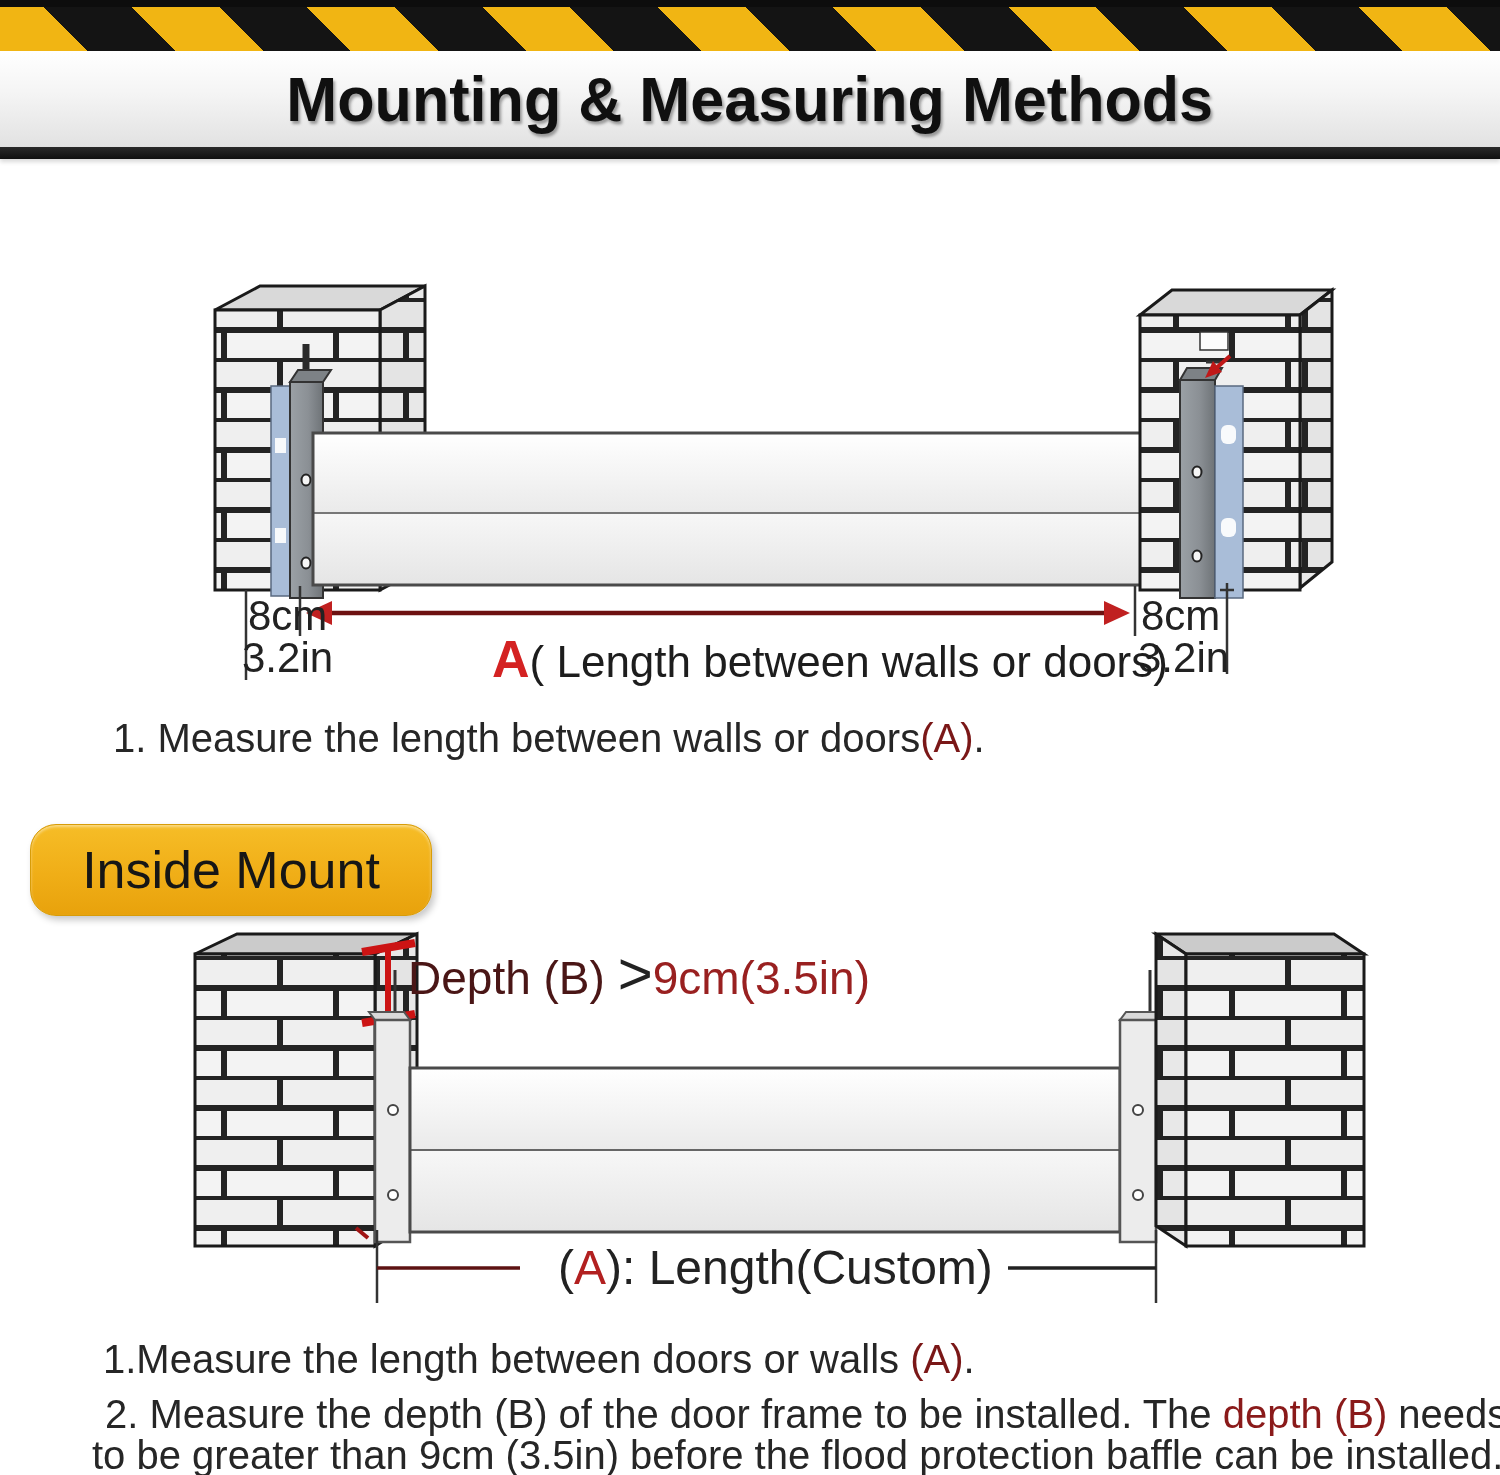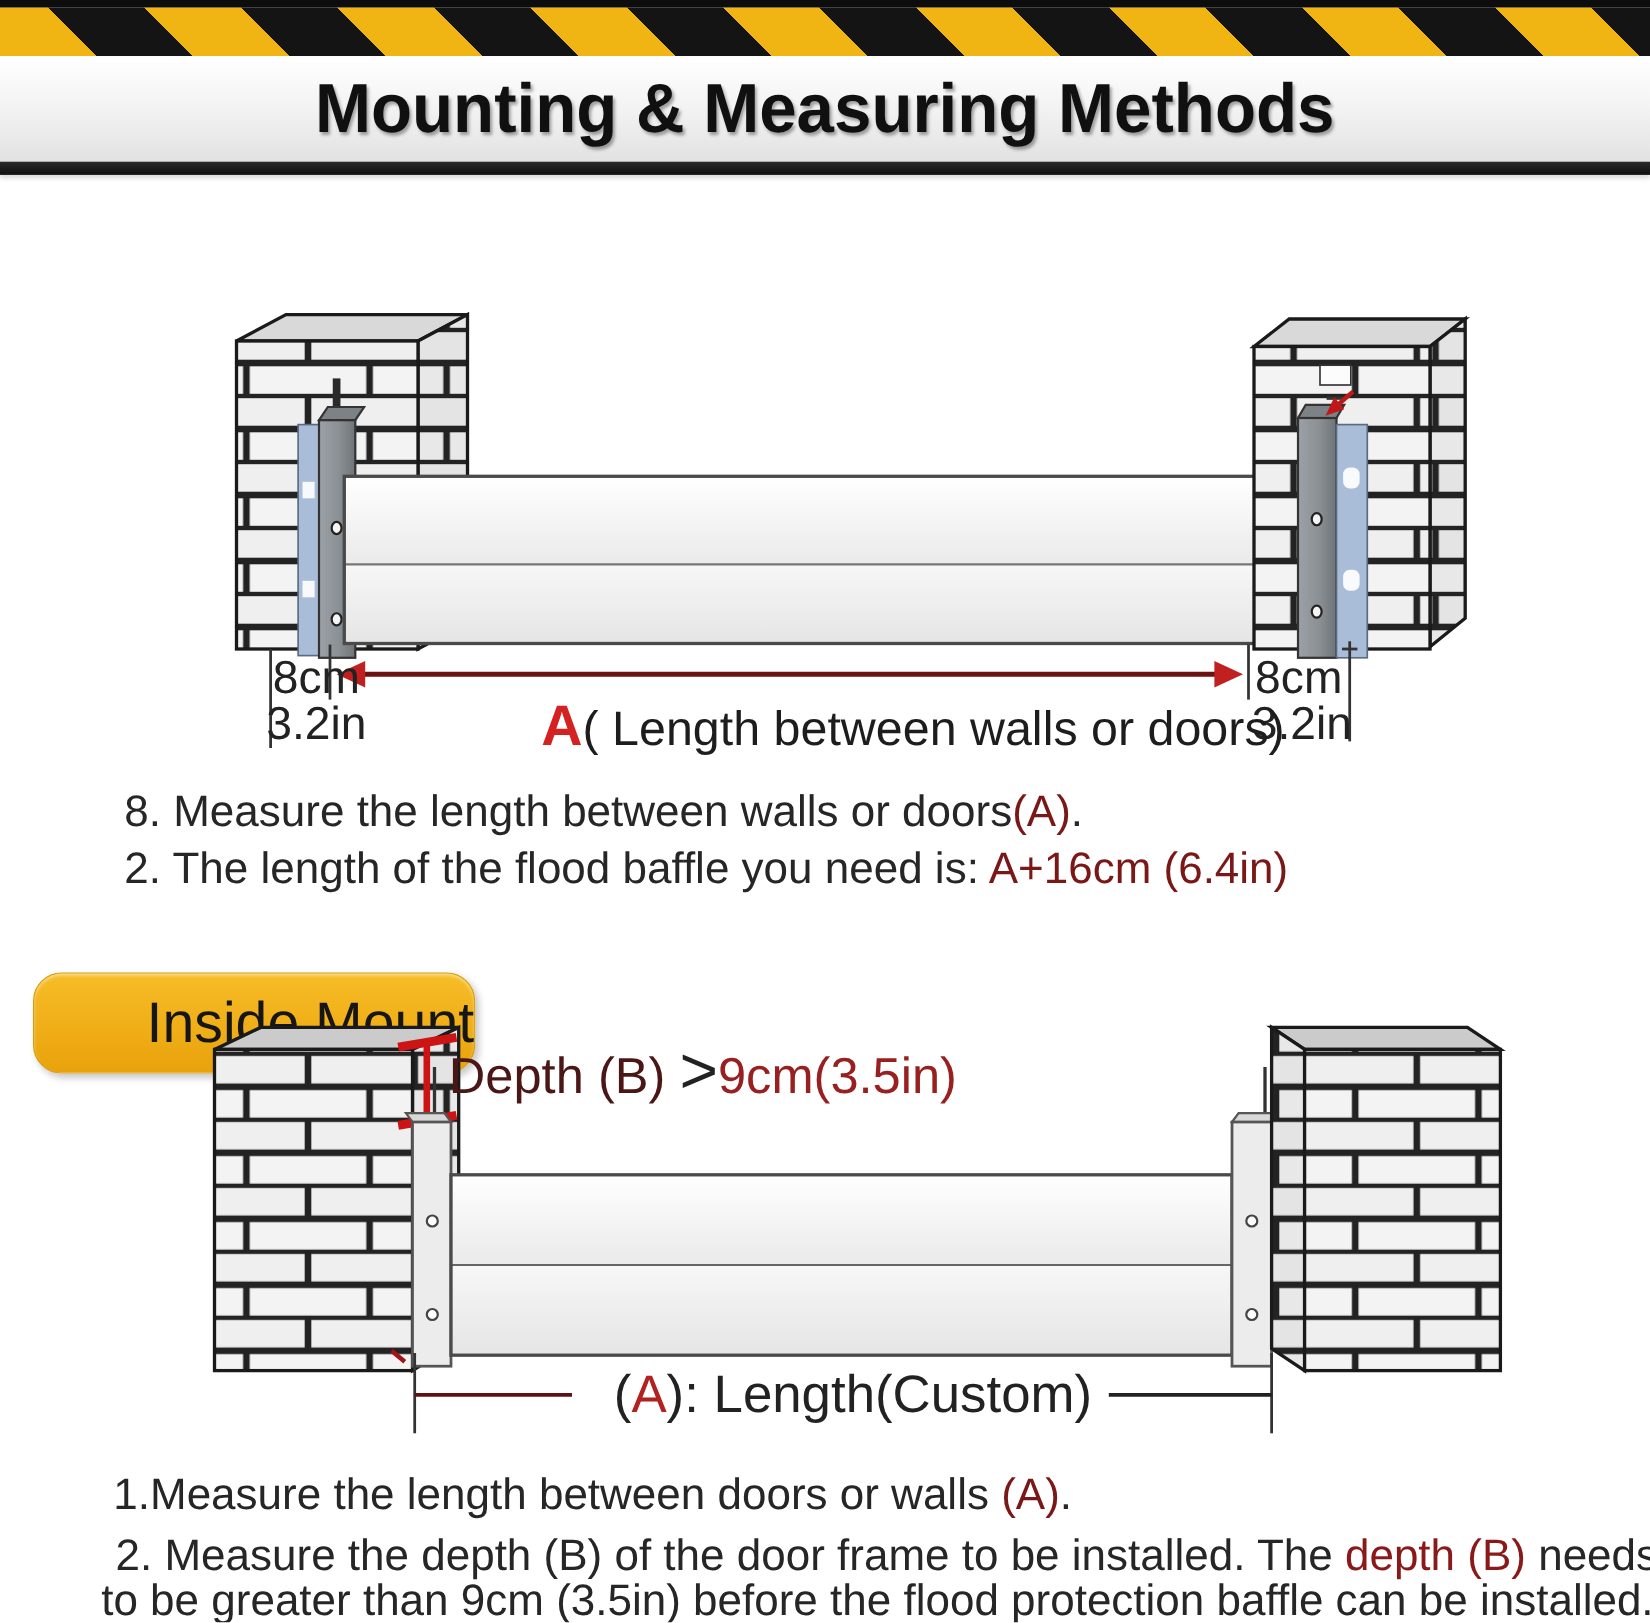--- a/index.html
+++ b/index.html
@@ -19,21 +19,21 @@
   .blackbar{position:absolute;left:0;top:147px;width:100%;height:12px;
             background:linear-gradient(180deg,#2a2a2a,#101010);box-shadow:0 3px 4px rgba(0,0,0,0.15);}
 
   
   .badge{position:absolute;border-radius:26px;display:flex;align-items:center;justify-content:center;
          background:linear-gradient(180deg,#f6bd27 0%,#f0ae17 55%,#e8a20c 100%);
          box-shadow:3px 4px 7px rgba(0,0,0,0.22), inset 0 2px 3px rgba(255,255,255,0.45);
          border:1px solid #d89c08;}
   .badge span{font-size:52px;color:#161616;white-space:nowrap;}
   .badge-outside{left:27px;top:188px;width:398px;height:88px;}
-  .badge-inside{left:30px;top:884px;width:400px;height:90px;justify-content:flex-end;}
+  .badge-inside{left:30px;top:824px;width:400px;height:90px;}
 
   
   .svg-abs{position:absolute;left:0;}
   .diagram-outside{top:270px;}
   .diagram-inside{top:928px;}
   svg text{font-family:"Liberation Sans","DejaVu Sans",sans-serif;}
 
   
   .step{position:absolute;margin:0;font-size:40px;color:#262626;white-space:nowrap;}
   .maroon{color:#7a1717;}
@@ -154,22 +154,21 @@
       <text x="242" y="402" font-size="42" fill="#222222">3.2in</text>
       <text x="1141" y="360" font-size="42" fill="#222222">8cm</text>
       <text x="1138" y="402" font-size="42" fill="#222222">3.2in</text>
 
       <text x="492" y="407">
         <tspan font-size="52" font-weight="bold" fill="#d42222">A</tspan><tspan font-size="44" fill="#1d1d1d">( Length between walls or doors)</tspan>
       </text>
     </g>
   </svg>
 
-  <p class="step o-step1"><span>8. Measure the length between walls or doors</span><span class="maroon">(A)</span><span>.</span></p>
-  <p class="step o-step2"><span>2. The length of the flood baffle you need is: </span><span class="maroon">A+16cm (6.4in)</span><span></span></p>
+  <p class="step o-step1"><span>1. Measure the length between walls or doors</span><span class="maroon">(A)</span><span>.</span></p>
 
   <div class="badge badge-inside">
     <span>Inside Mount</span>
   </div>
 
   <svg class="svg-abs diagram-inside" width="1500" height="382" viewBox="0 0 1500 382">
 
     <g>
       <polygon points="195,26 375,26 417,6 237,6" fill="#cbcbcb" stroke="#1a1a1a" stroke-width="3"></polygon>
       <polygon points="375,26 417,6 417,292 375,318" fill="url(#brickS)" stroke="#1a1a1a" stroke-width="3"></polygon>

